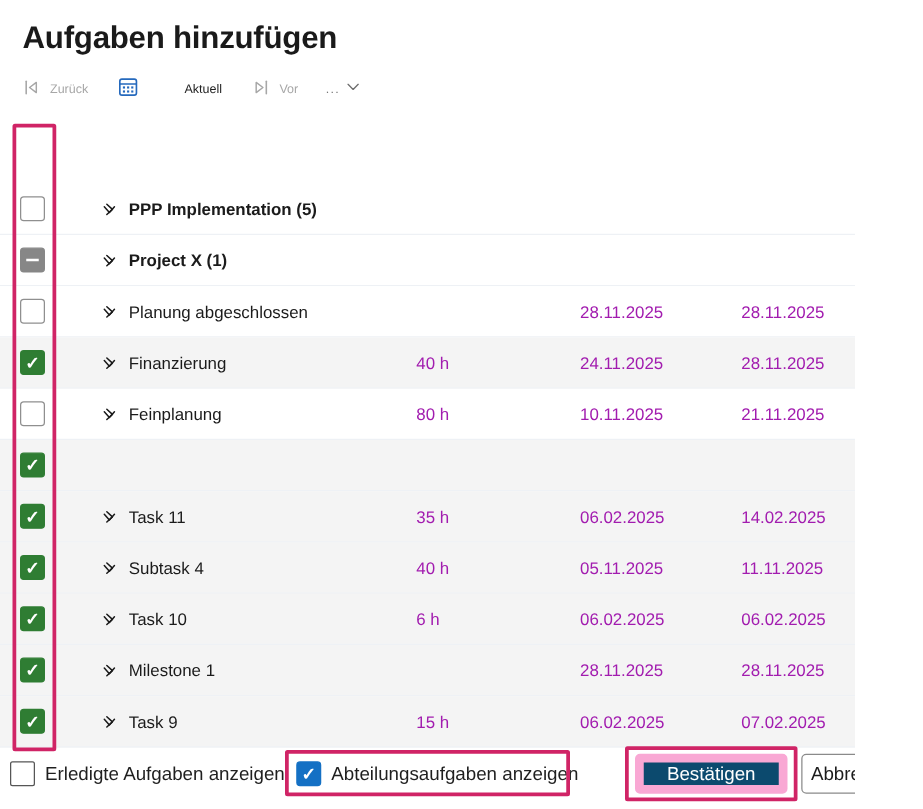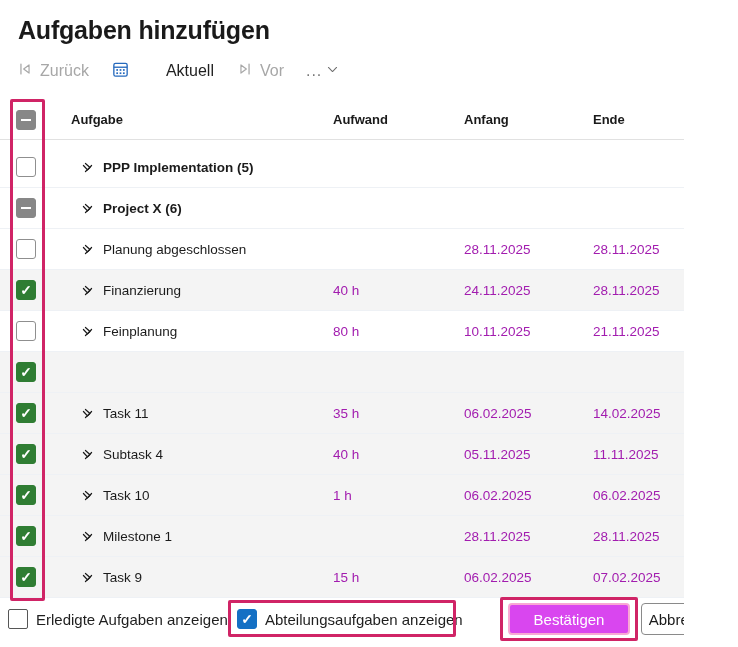--- a/index.html
+++ b/index.html
@@ -5,21 +5,21 @@
   * { margin:0; padding:0; box-sizing:border-box; }
   html,body { background:#fff; }
   body { font-family:"Liberation Sans", sans-serif; color:#1b1b1b; }
   #app { position:relative; width:684px; height:647px; background:#fff; overflow:hidden; }
 
   
   .title { position:absolute; left:18px; top:16px; font-size:25px; font-weight:700; letter-spacing:-0.2px; color:#1a1a1a; }
 
   
   .toolbar { position:absolute; left:12px; top:58px; height:26px; display:flex; align-items:center; font-size:15px; }
-  .tb-item { display:flex; align-items:center; gap:6px; padding:2px 4px; cursor:pointer; background:none; border:none; font-family:inherit; font-size:16px; }
+  .tb-item { display:flex; align-items:center; gap:6px; padding:2px 4px; cursor:pointer; background:none; border:none; font-family:inherit; font-size:10px; }
   .tb-item.disabled { color:#a7a7a7; }
   .tb-item.enabled { color:#1f1f1f;gap:36px; }
   .tb-item + .tb-item { margin-left:14px; }
   .tb-overflow { margin-left:14px; display:flex; align-items:center; gap:4px; color:#777; }
 
   
   .thead { position:absolute; left:0; top:100px; width:718px; height:40px; display:grid;
            grid-template-columns:56px 277px 131px 129px 125px; align-items:center;
            border-bottom:1px solid #e1e1e1; font-size:13px; font-weight:700; color:#1a1a1a; }
   .tbody { position:absolute; left:0; top:147px; width:718px; }
@@ -48,21 +48,21 @@
   .scrollbar { position:absolute; left:720px; top:147px; width:11px; height:453px; }
   .scroll-thumb { position:absolute; left:1px; top:3px; width:8px; height:248px; background:#9e9e9e; border-radius:4px; cursor:pointer; }
 
   
   .footer-label { position:absolute; font-size:15px; color:#1f1f1f; cursor:default; }
   #cb-completed { position:absolute; left:8px; top:609px; }
   #lbl-completed { left:36px; top:611px; }
   #cb-dept { position:absolute; left:237px; top:609px; }
   #lbl-dept { left:265px; top:611px; }
   .btn { position:absolute; height:32px; border-radius:4px; font-family:inherit; font-size:15px; cursor:pointer; }
-  #btn-confirm { left:508px; top:603px; width:122px; background:#d946ef; border:2px solid #f9a8d4; color:#fff; }
+  #btn-confirm { left:508px; top:603px; width:122px; background:#0c4a6e; border:7px solid #f9a8d4; color:#fff; }
   #btn-cancel { left:641px; top:603px; width:88px; background:#fff; border:1px solid #8a8a8a; color:#1b1b1b; }
 
   
   .hl { position:absolute; border:3px solid #d02466; border-radius:2px; pointer-events:none; }
   #hl-col { left:10px; top:99px; width:35px; height:502px; }
   #hl-dept { left:228px; top:600px; width:228px; height:37px; }
   #hl-confirm { left:500px; top:597px; width:138px; height:44px; }
 </style>
 </head>
 <body>
@@ -110,31 +110,20 @@
     <button class="tb-item tb-overflow">
       <span style="letter-spacing:1px;">...</span>
       <span>
         <svg width="13" height="13" viewBox="0 0 16 16">
             <path d="M3 5.5l5 5 5-5" stroke="#6e6e6e" stroke-width="1.3" fill="none" stroke-linecap="round" stroke-linejoin="round"></path>
           </svg>
       </span>
     </button>
   </div>
 
-  <div class="thead">
-    <div class="cb-cell">
-      <span class="cb indeterminate" id="header-cb">
-          <span class="glyph"></span>
-        </span>
-    </div>
-    <div class="name-head">Aufgabe</div>
-    <div>Aufwand</div>
-    <div>Anfang</div>
-    <div>Ende</div>
-  </div>
 
   <div class="tbody" id="tbody">
     <div class="row group">
       <div class="cb-cell">
         <span class="cb unchecked">
             <span class="glyph"></span>
           </span>
       </div>
       <div class="name-cell">
         <span class="chev chev-right">
@@ -164,21 +153,21 @@
         <span class="chev chev-right" hidden="">
           <svg width="13" height="13" viewBox="0 0 16 16">
               <path d="M5.5 3l5.5 5-5.5 5" stroke="#1a1a1a" stroke-width="1.5" fill="none" stroke-linecap="round" stroke-linejoin="round"></path>
             </svg>
         </span>
         <span class="chev chev-down">
           <svg width="13" height="13" viewBox="0 0 16 16">
               <path d="M3 5.5l5 5.5 5-5.5" stroke="#1a1a1a" stroke-width="1.5" fill="none" stroke-linecap="round" stroke-linejoin="round"></path>
             </svg>
         </span>
-        <span class="task-name">Project X (6)</span>
+        <span class="task-name">Project X (1)</span>
       </div>
       <div class="num cell-aufwand"></div>
       <div class="num cell-anfang"></div>
       <div class="num cell-ende"></div>
     </div>
 
     <div class="row">
       <div class="cb-cell">
         <span class="cb unchecked">
             <span class="glyph"></span>
@@ -321,21 +310,21 @@
               <path d="M5.5 3l5.5 5-5.5 5" stroke="#1a1a1a" stroke-width="1.5" fill="none" stroke-linecap="round" stroke-linejoin="round"></path>
             </svg>
         </span>
         <span class="chev chev-down" hidden="">
           <svg width="13" height="13" viewBox="0 0 16 16">
               <path d="M3 5.5l5 5.5 5-5.5" stroke="#1a1a1a" stroke-width="1.5" fill="none" stroke-linecap="round" stroke-linejoin="round"></path>
             </svg>
         </span>
         <span class="task-name">Task 10</span>
       </div>
-      <div class="num cell-aufwand">1 h</div>
+      <div class="num cell-aufwand">6 h</div>
       <div class="num cell-anfang">06.02.2025</div>
       <div class="num cell-ende">06.02.2025</div>
     </div>
 
     <div class="row selected">
       <div class="cb-cell">
         <span class="cb checked">
             <span class="glyph">✓</span>
           </span>
       </div>

